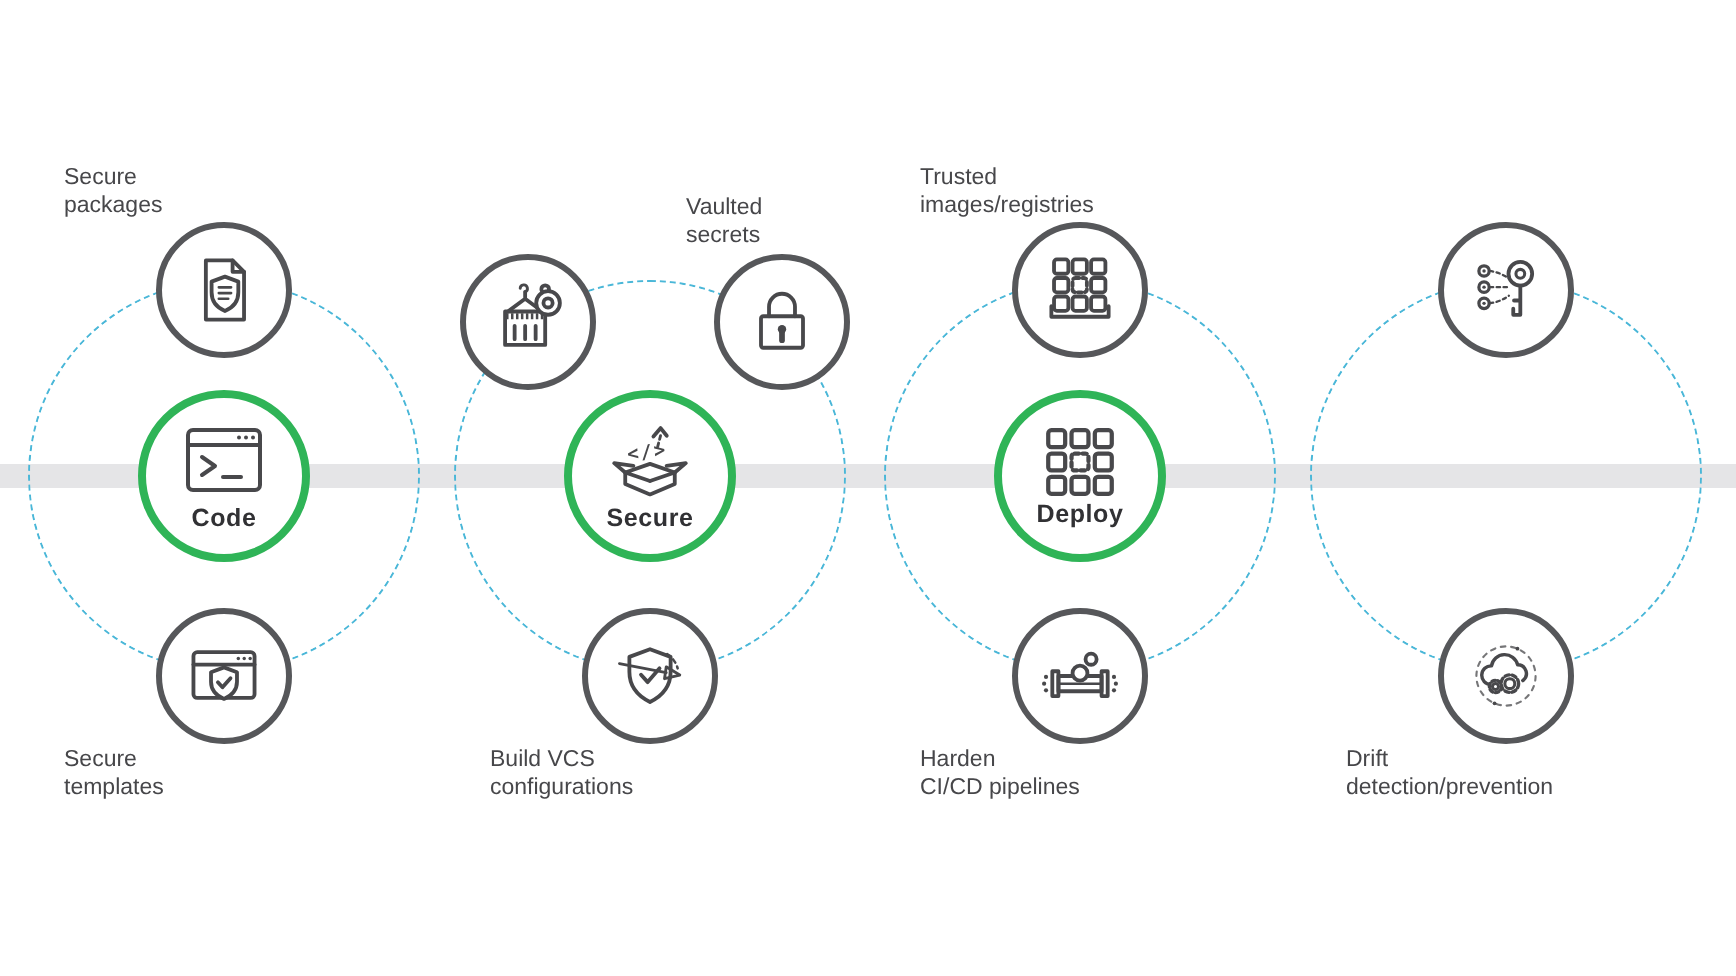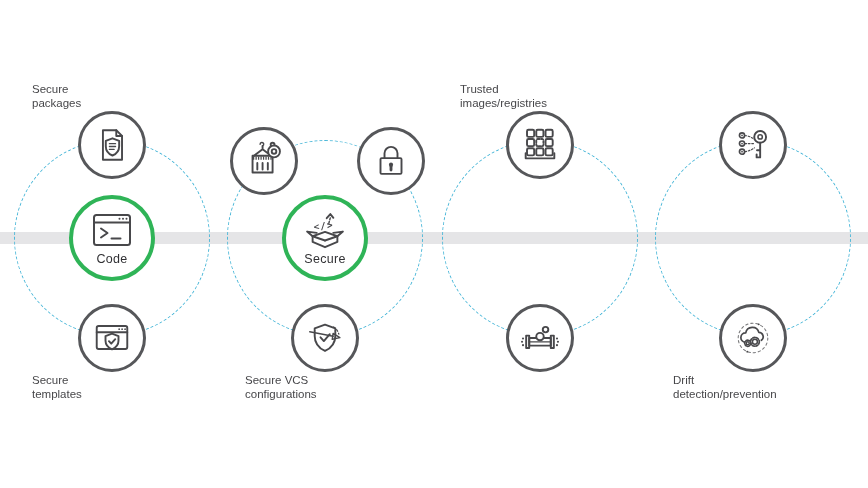--- a/index.html
+++ b/index.html
@@ -37,21 +37,21 @@
     border: 4px solid #2fb457;
     border-radius: 50%;
     z-index: 4;
     display: flex;
     flex-direction: column;
     align-items: center;
     justify-content: center;
   }
   .stage-label {
     font-size: 12.5px;
-    font-weight: 400;
+    font-weight: 700;
     color: #313134;
     letter-spacing: 0.3px;
     margin-top: 1px;
   }
   .sat {
     position: absolute;
     width: 68px; height: 68px;
     box-sizing: border-box;
     background: #ffffff;
     border: 3.5px solid #56575a;
@@ -137,20 +137,22 @@
       <path d="M20.5 6.2 a1.9 1.9 0 1 0 -2.6 -1.8" stroke-width="1.5"></path>
       <rect x="10" y="16.5" width="21" height="17.5"></rect>
       <line x1="10.5" y1="19" x2="30.5" y2="19" stroke-width="3.2" stroke-dasharray="1.3 1.3" stroke-linecap="butt"></line>
       <path d="M15 24 V31 M20.5 24 V31 M26 24 V31"></path>
       <circle cx="31" cy="4.8" r="2" fill="#fff"></circle>
       <circle cx="32.5" cy="12" r="6.2" fill="#fff"></circle>
       <circle cx="32.5" cy="12" r="2.4"></circle>
     </svg>
   </div>
 
+  <div class="sat-label" style="left:423px; top:97px">Vaulted
+secrets</div>
   <div class="sat" style="left:357px; top:127px">
     <svg class="icon" width="42" height="42" viewBox="0 0 44 44" stroke-width="2.4">
       <path d="M15.2 19 V14 a6.8 6.8 0 0 1 13.6 0 V19"></path>
       <rect x="11" y="19" width="22" height="16.5" rx="1.2"></rect>
       <circle cx="22" cy="25.8" r="2.2" fill="#48484b" stroke="none"></circle>
       <path d="M22 27.5 V31.5" stroke-width="3"></path>
     </svg>
   </div>
 
   <div class="stage-circle" style="left:282px">
@@ -169,57 +171,73 @@
 
   <div class="sat" style="left:291px; top:304px">
     <svg class="icon" width="42" height="42" viewBox="0 0 44 44">
       <path d="M31 10.5 a13 13 0 0 1 5.5 7.5" stroke-dasharray="2 2.2" stroke-width="1.3"></path>
       <path d="M22 8 L32.8 12 V19.8 C32.8 27.8 28.2 32.6 22 35.6 C15.8 32.6 11.2 27.8 11.2 19.8 V12 Z" fill="#fff"></path>
       <path d="M6 15.5 L30.5 20.2" stroke-width="1.5"></path>
       <path d="M30.5 17.2 L37.6 21.5 L29.6 23.4 Z" stroke-width="1.5"></path>
       <path d="M17.3 21.3 L20.8 25.2 L27 18"></path>
     </svg>
   </div>
-  <div class="sat-label" style="left:325px; top:373px">Secure VCS
+  <div class="sat-label" style="left:325px; top:373px">Build VCS
 configurations</div>
 
   <div class="sat-label" style="left:540px; top:82px">Trusted
 images/registries</div>
   <div class="sat" style="left:506px; top:111px">
     <svg class="icon" width="42" height="42" viewBox="0 0 44 44">
       <rect x="8.4" y="6" width="7.5" height="7.5" rx="1.5"></rect>
       <rect x="18.1" y="6" width="7.5" height="7.5" rx="1.5"></rect>
       <rect x="27.8" y="6" width="7.5" height="7.5" rx="1.5"></rect>
       <rect x="8.4" y="15.7" width="7.5" height="7.5" rx="1.5"></rect>
       <rect x="18.1" y="15.7" width="7.5" height="7.5" rx="1.5" stroke-dasharray="2 1.7"></rect>
       <rect x="27.8" y="15.7" width="7.5" height="7.5" rx="1.5"></rect>
       <rect x="8.4" y="25.4" width="7.5" height="7.5" rx="1.5"></rect>
       <rect x="18.1" y="25.4" width="7.5" height="7.5" rx="1.5"></rect>
       <rect x="27.8" y="25.4" width="7.5" height="7.5" rx="1.5"></rect>
       <path d="M7 30.5 V36 H37 V30.5" fill="none"></path>
     </svg>
   </div>
 
+  <div class="stage-circle" style="left:497px">
+    <svg class="icon" width="36" height="36" viewBox="0 0 34 34">
+      <rect x="2" y="2" width="8" height="8" rx="1.5"></rect>
+      <rect x="13" y="2" width="8" height="8" rx="1.5"></rect>
+      <rect x="24" y="2" width="8" height="8" rx="1.5"></rect>
+      <rect x="2" y="13" width="8" height="8" rx="1.5"></rect>
+      <rect x="13" y="13" width="8" height="8" rx="1.5" stroke-dasharray="2 1.7"></rect>
+      <rect x="24" y="13" width="8" height="8" rx="1.5"></rect>
+      <rect x="2" y="24" width="8" height="8" rx="1.5"></rect>
+      <rect x="13" y="24" width="8" height="8" rx="1.5"></rect>
+      <rect x="24" y="24" width="8" height="8" rx="1.5"></rect>
+    </svg>
+    <div class="stage-label">Deploy</div>
+  </div>
 
   <div class="sat" style="left:506px; top:304px">
     <svg class="icon" width="42" height="42" viewBox="0 0 44 44">
       <circle cx="27.8" cy="13.2" r="2.9" fill="#fff"></circle>
       <rect x="7.5" y="19.5" width="3.2" height="13"></rect>
       <rect x="33.3" y="19.5" width="3.2" height="13"></rect>
       <rect x="10.7" y="22" width="22.6" height="8"></rect>
       <line x1="10.7" y1="26" x2="33.3" y2="26" stroke-width="1.3"></line>
       <circle cx="22" cy="20.5" r="3.9" fill="#fff"></circle>
       <circle cx="4.2" cy="22.5" r="1.1" fill="#48484b" stroke="none"></circle>
       <circle cx="3.2" cy="26" r="1.1" fill="#48484b" stroke="none"></circle>
       <circle cx="4.2" cy="29.5" r="1.1" fill="#48484b" stroke="none"></circle>
       <circle cx="39.8" cy="22.5" r="1.1" fill="#48484b" stroke="none"></circle>
       <circle cx="40.8" cy="26" r="1.1" fill="#48484b" stroke="none"></circle>
       <circle cx="39.8" cy="29.5" r="1.1" fill="#48484b" stroke="none"></circle>
     </svg>
   </div>
+  <div class="sat-label" style="left:540px; top:373px">Harden
+CI/CD pipelines</div>
 
   <div class="sat" style="left:719px; top:111px">
     <svg class="icon" width="42" height="42" viewBox="0 0 44 44">
       <circle cx="29.5" cy="13.5" r="6.2"></circle>
       <circle cx="29.5" cy="13.5" r="2.3" stroke-width="1.6"></circle>
       <path d="M29.5 19.7 V35 L25.8 35 V31.8 M29.5 27.5 H26.2"></path>
       <circle cx="10.5" cy="12" r="2.7" stroke-width="1.7"></circle>
       <circle cx="10.5" cy="20.5" r="2.7" stroke-width="1.7"></circle>
       <circle cx="10.5" cy="29" r="2.7" stroke-width="1.7"></circle>
       <circle cx="10.5" cy="12" r="0.9" fill="#48484b" stroke="none"></circle>

